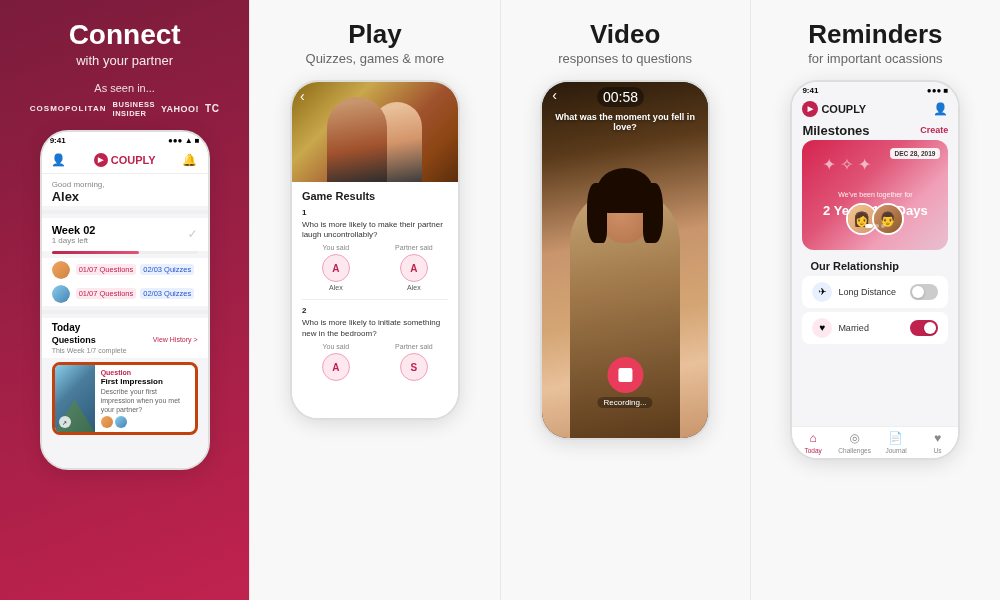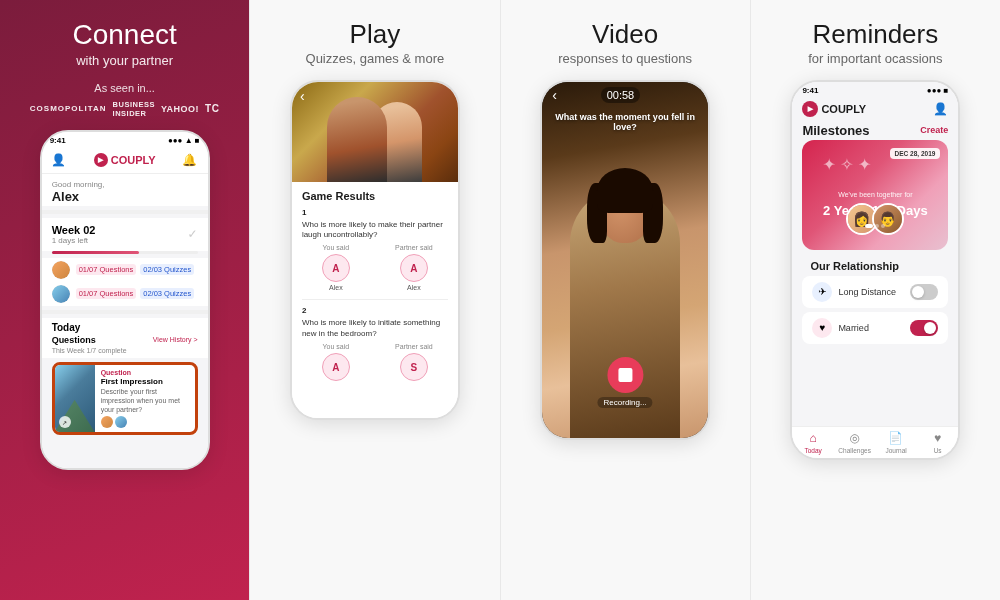--- a/index.html
+++ b/index.html
@@ -33,21 +33,21 @@
     }
     .panel:last-child { border-right: none; }
 
     
     .panel-header {
       text-align: center;
       margin-bottom: 14px;
     }
     .panel-title {
       font-size: 26px;
-      font-weight: 400;
+      font-weight: 700;
       color: #1a1a1a;
       line-height: 1.1;
     }
     .panel-subtitle {
       font-size: 13px;
       color: #555;
       margin-top: 2px;
     }
 
     
@@ -375,21 +375,21 @@
       padding: 5px 10px;
       z-index: 10;
     }
     .p3-back-btn {
       color: #fff;
       font-size: 14px;
       font-weight: 300;
     }
     .p3-timer {
       color: #fff;
-      font-size: 11px;
+      font-size: 14px;
       background: rgba(0,0,0,0.4);
       padding: 2px 6px;
       border-radius: 10px;
     }
     .p3-question-text {
       position: absolute;
       top: 30px;
       left: 0; right: 0;
       text-align: center;
       color: #fff;

